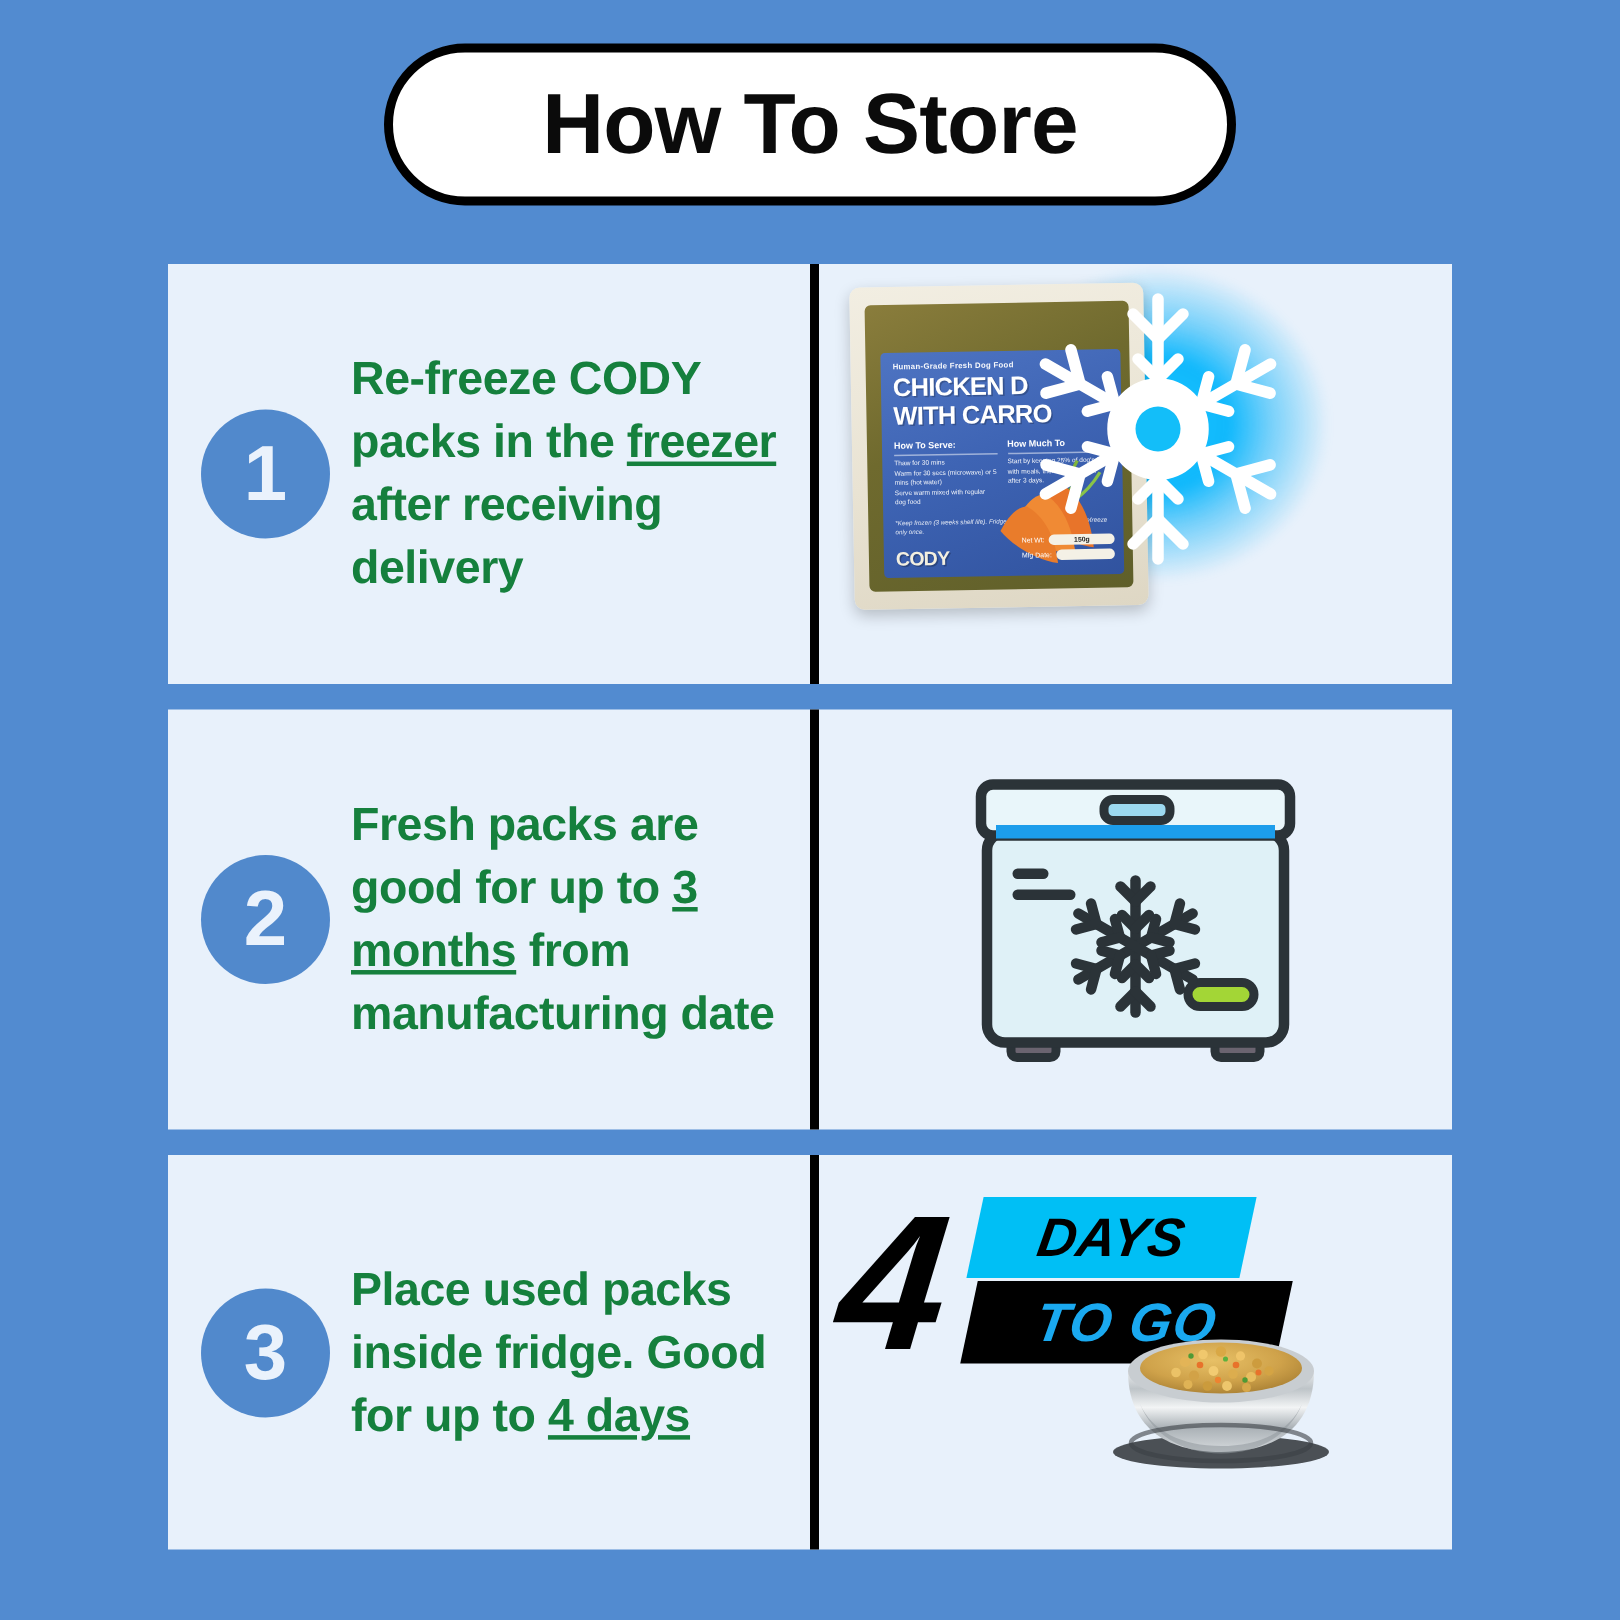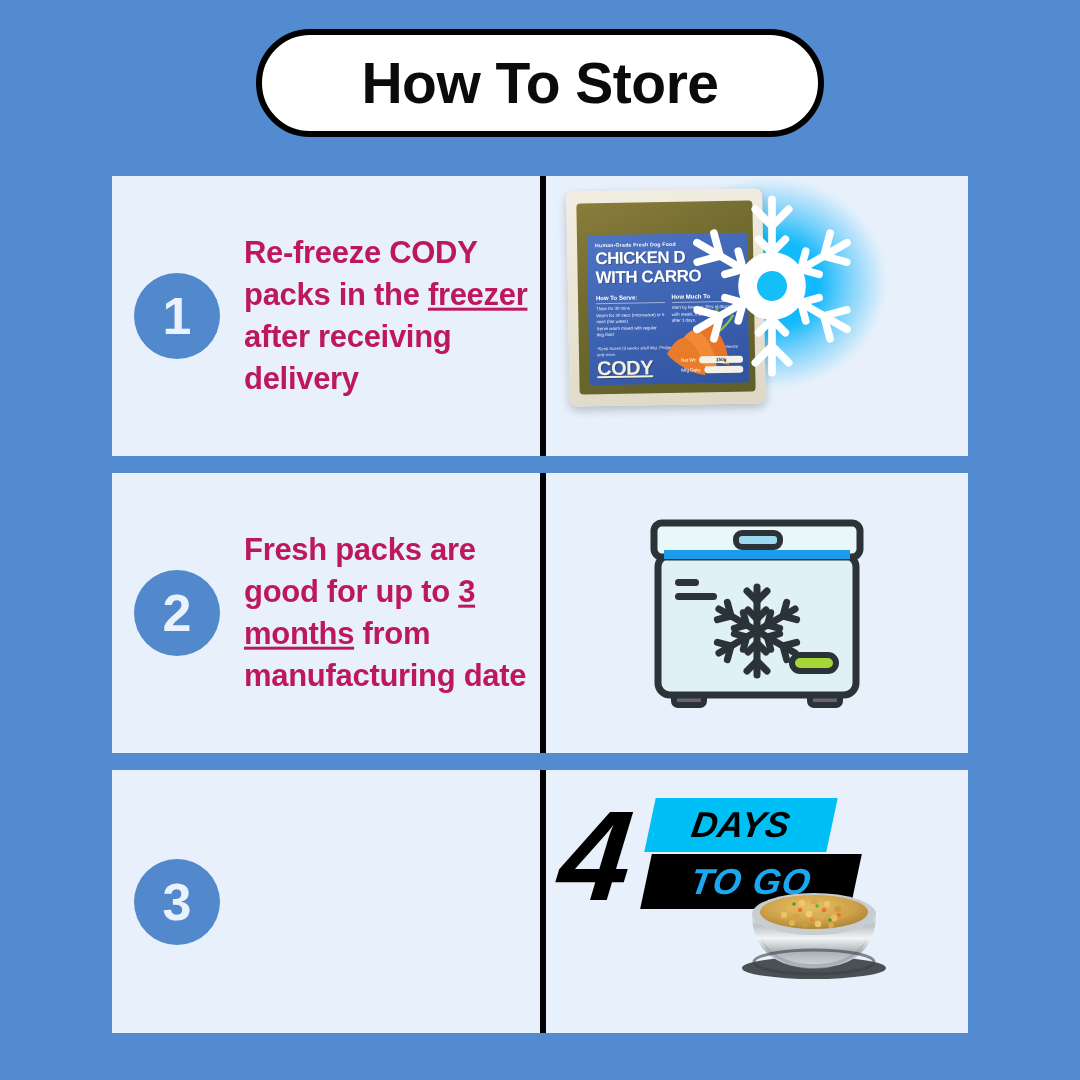--- a/index.html
+++ b/index.html
@@ -47,23 +47,23 @@
     width:86px; height:86px; border-radius:50%;
     background:#5189CC;
     display:flex; align-items:center; justify-content:center;
     flex:0 0 86px;
   }
   .num-circle span {
     font-size:52px; font-weight:bold; color:#EAF2FC; line-height:1;
   }
 
   .step-text {
-    position:absolute; left:132px; top:50%; transform:translateY(-50%);
+    position:absolute; left:122px; top:50%; transform:translateY(-50%);
     width:300px;
-    font-size:31px; font-weight:bold; color:#be185d;
+    font-size:31px; font-weight:bold; color:#15803d;
     line-height:1.36; letter-spacing:-0.3px;
   }
   .step-text u { text-decoration-thickness:3px; text-underline-offset:3px; }
 
   
   .art1 { position:absolute; inset:0; }
   .glow {
     position:absolute; left:110px; top:2px; width:230px; height:210px;
     background:radial-gradient(closest-side, #19C6FF 0%, #10B8FC 42%, rgba(18,180,250,0.55) 65%, rgba(40,150,230,0.0) 100%);
     filter:blur(3px);
@@ -88,23 +88,23 @@
   }
   .pl-tag { font-size:5.2px; font-weight:bold; opacity:.95; letter-spacing:.2px; }
   .pl-title { font-size:17px; font-weight:bold; line-height:1.0; margin-top:2px;
               text-shadow:1px 1px 0 rgba(0,0,0,.22); letter-spacing:-0.5px; }
   .pl-cols { display:flex; gap:7px; margin-top:9px; }
   .pl-col { flex:1; }
   .pl-h { font-size:6px; font-weight:bold; border-bottom:0.5px solid rgba(255,255,255,.5);
           padding-bottom:1.5px; margin-bottom:2.5px; }
   .pl-li { font-size:4.4px; line-height:1.5; opacity:.92; }
   .pl-note { font-size:4.2px; font-style:italic; opacity:.85; margin-top:7px; line-height:1.45; }
-  .pl-brand { font-size:20px; font-weight:bold; letter-spacing:-0.5px;
+  .pl-brand { font-size:13px; font-weight:bold; letter-spacing:-0.5px;
               position:absolute; left:8px; bottom:5px; color:#F3EFE0;
-              text-shadow:1px 1px 0 rgba(0,0,0,.25);text-decoration:underline; }
+              text-shadow:1px 1px 0 rgba(0,0,0,.25); }
   .pl-fields { position:absolute; right:6px; bottom:7px; width:62px; }
   .pl-field { display:flex; align-items:center; gap:3px; margin-bottom:3px; }
   .pl-fl { font-size:4.6px; }
   .pl-fb { flex:1; height:7px; background:#F4F1E6; border-radius:4px;
            font-size:4.6px; color:#222; font-weight:bold;
            display:flex; align-items:center; justify-content:center; }
   .pack-carrots {
     position:absolute; right:8px; bottom:6px; width:84px; height:78px;
   }
 
@@ -316,20 +316,21 @@
         </svg>
       </div>
     </div>
   </div>
 
   <div class="card" id="card-3">
     <div class="card-left">
       <div class="num-circle">
         <span>3</span>
       </div>
+      <div class="step-text"><span>Place used packs inside fridge. Good for up to </span><u>4 days</u><span></span></div>
     </div>
     <div class="divider"></div>
     <div class="card-right">
       <div class="art3">
         <div class="big4">4</div>
         <div class="banner-days">
           <span>DAYS</span>
         </div>
         <div class="banner-togo">
           <span>TO GO</span>

